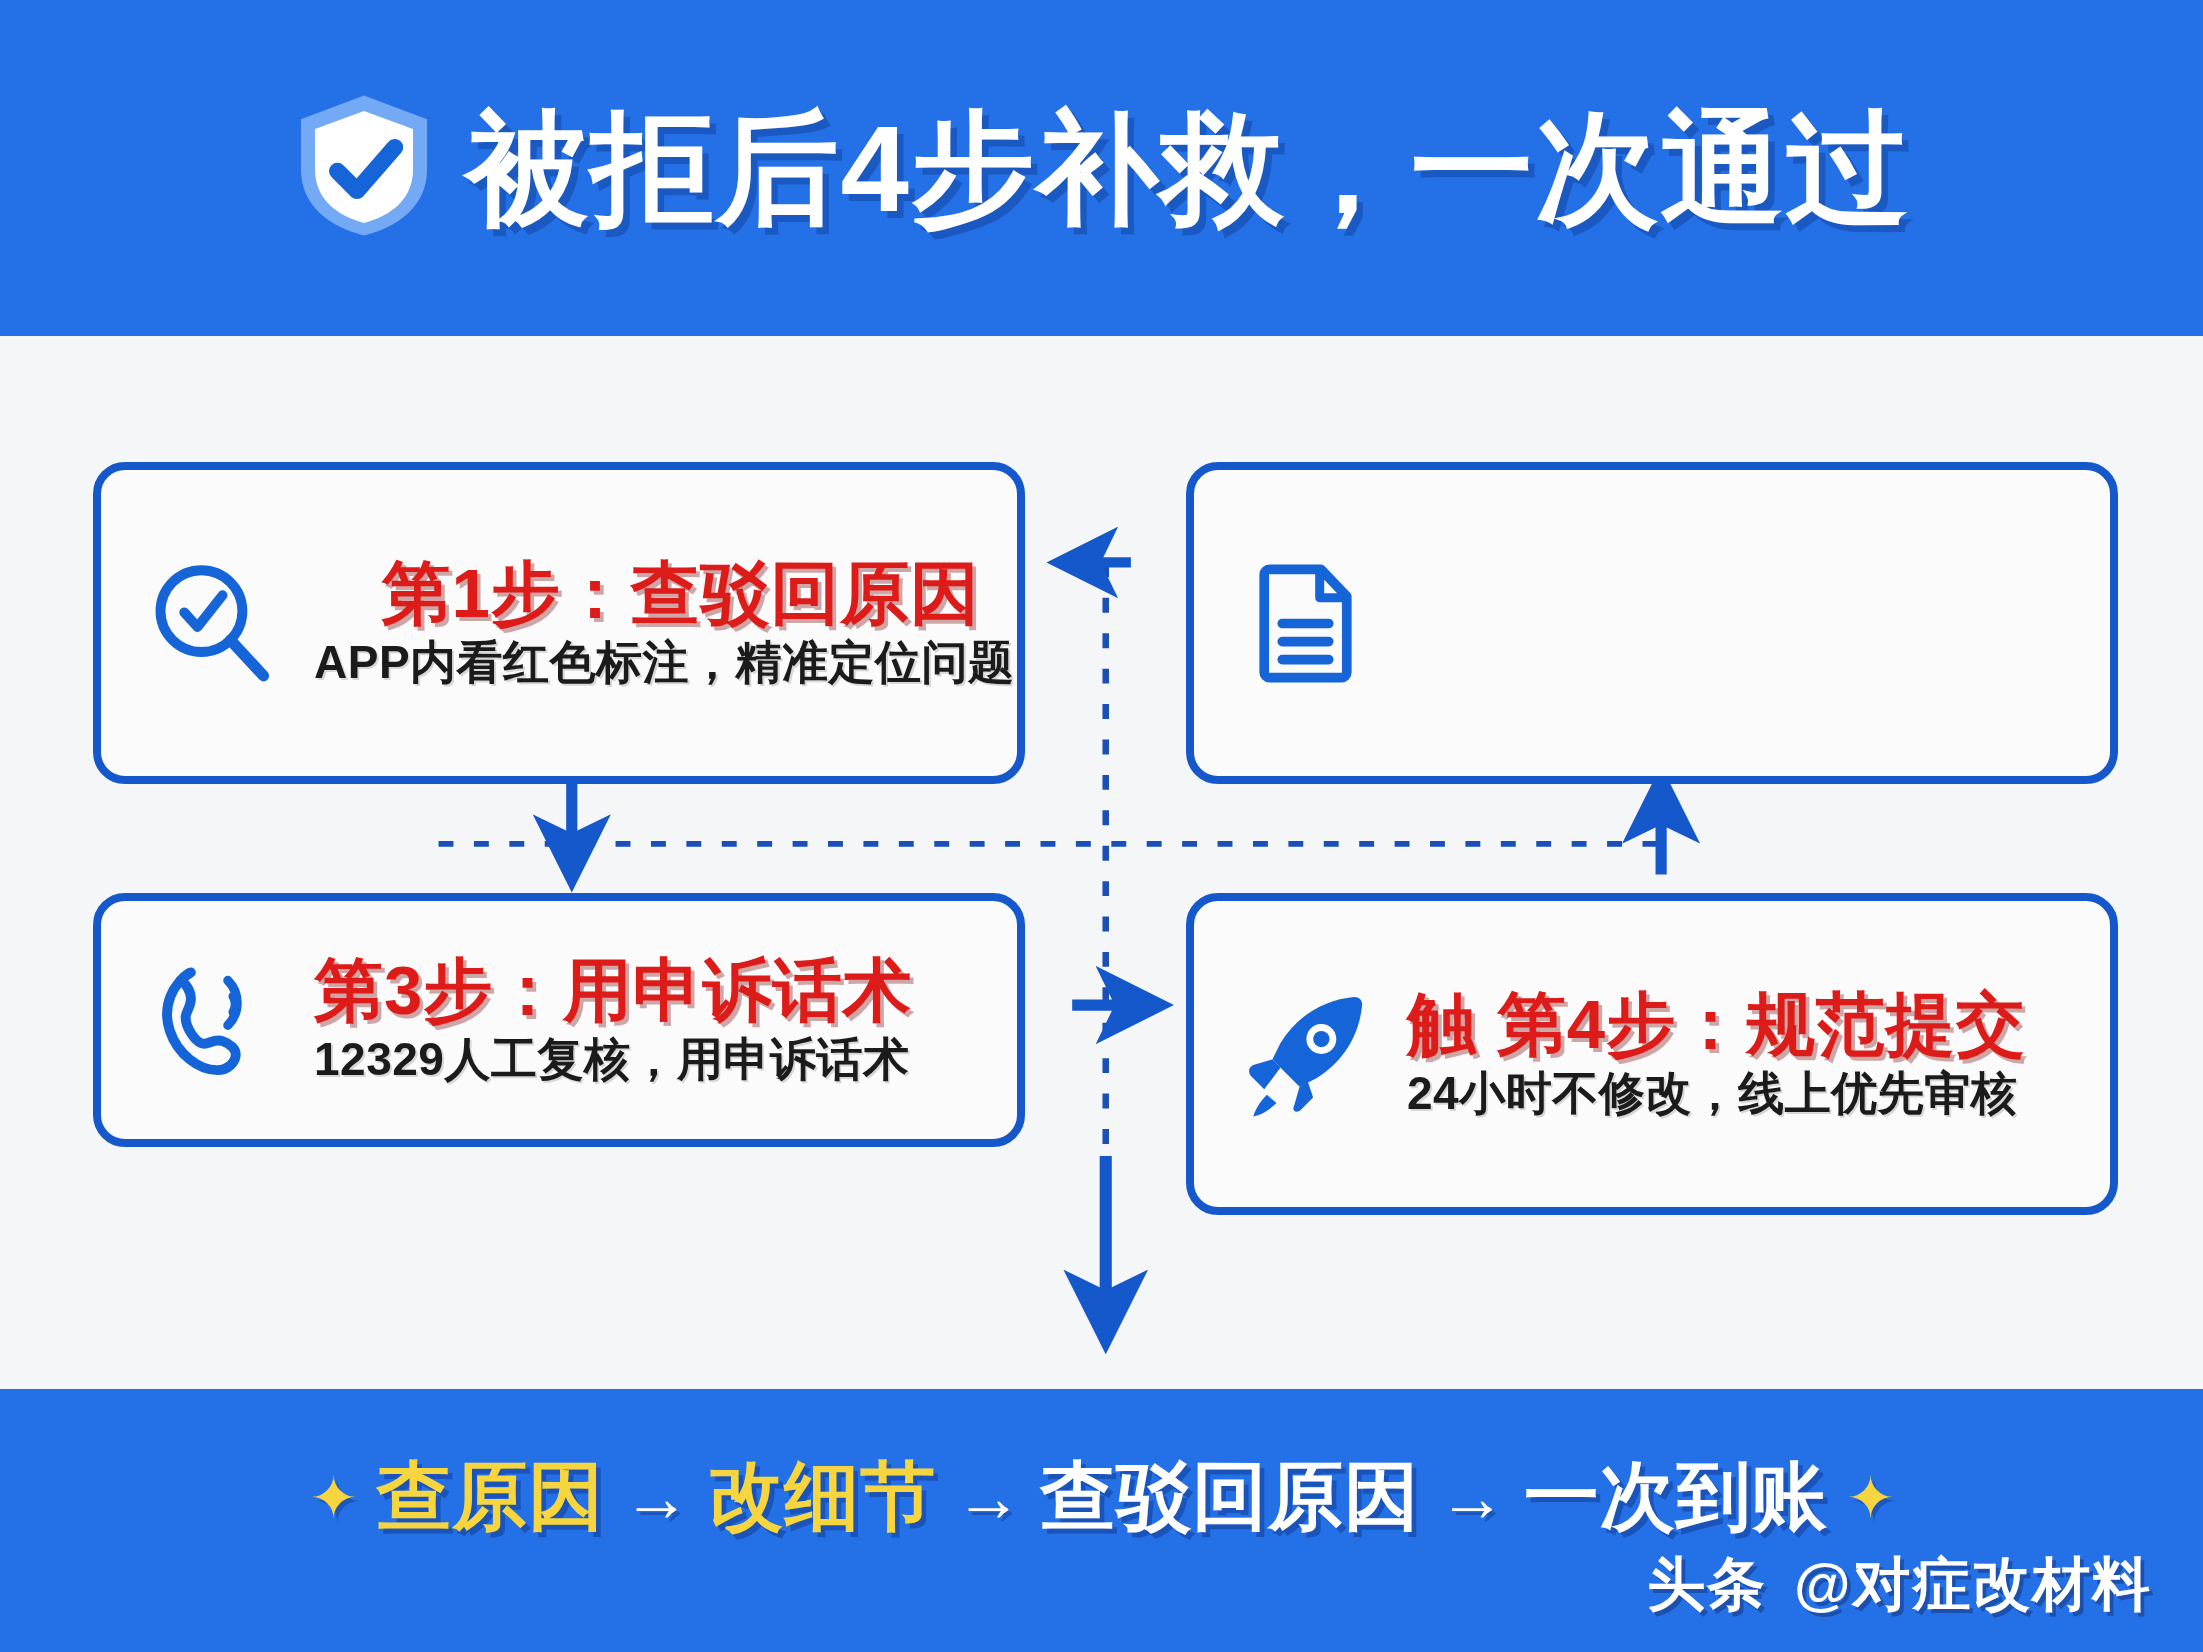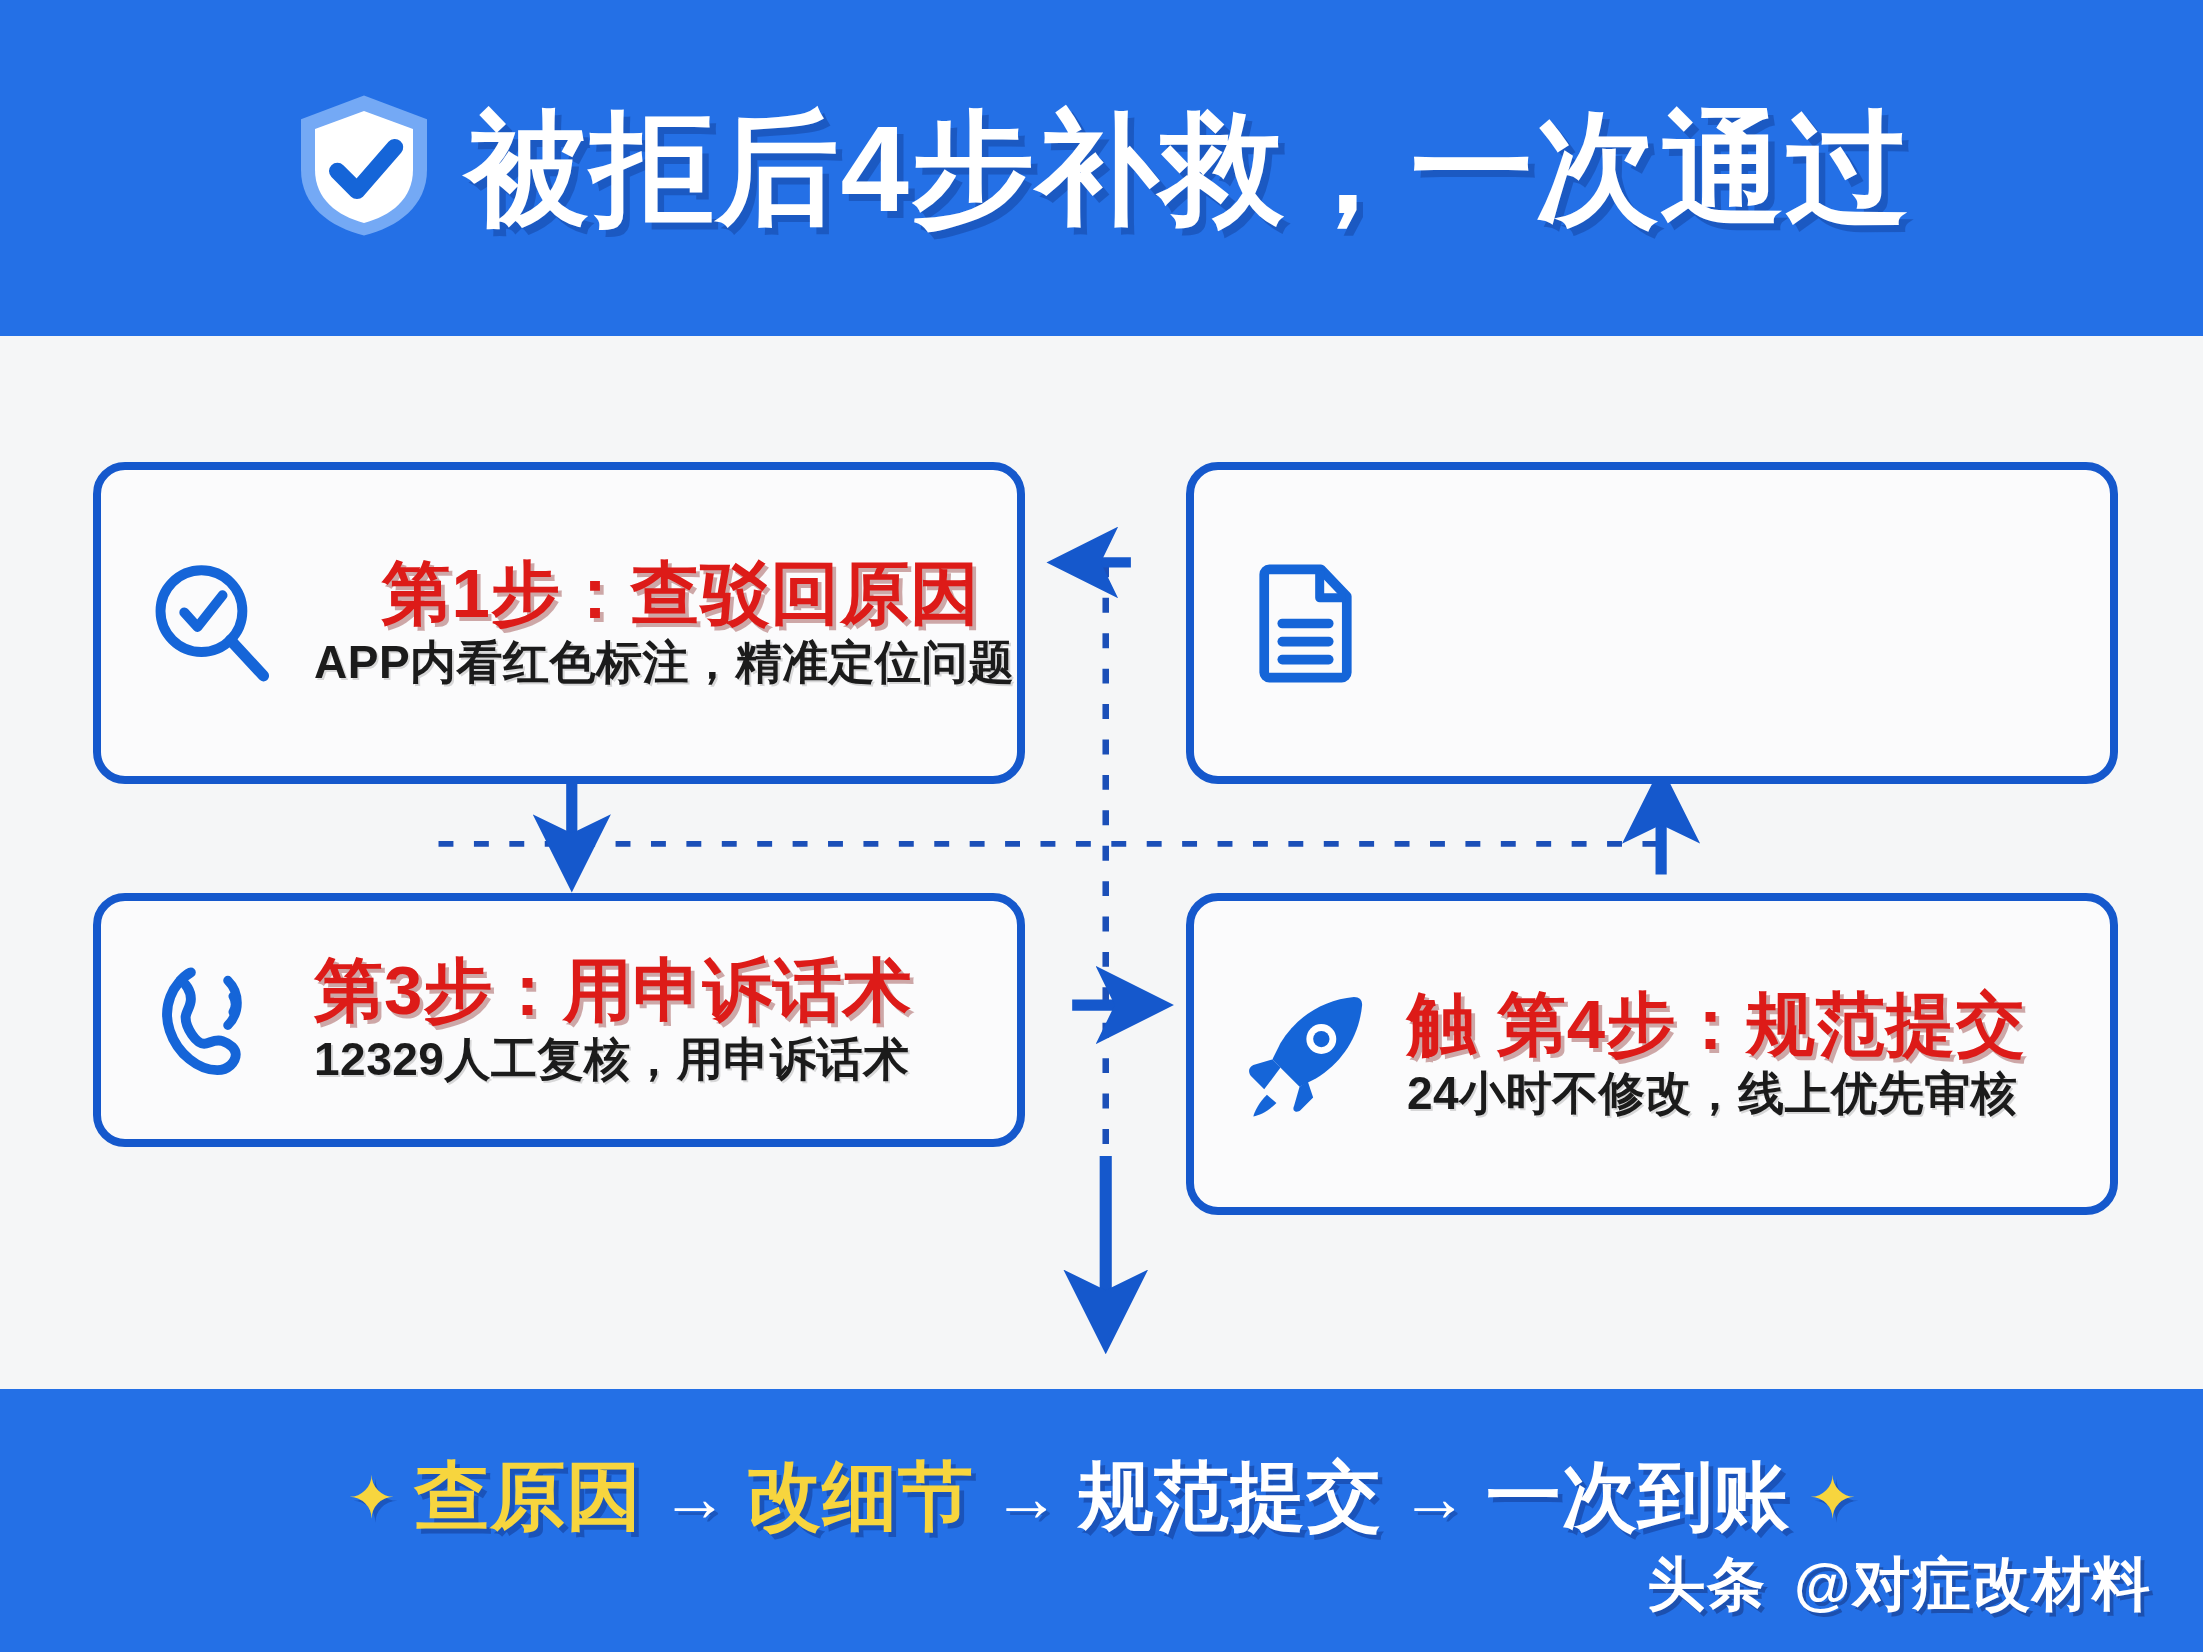--- a/index.html
+++ b/index.html
@@ -211,21 +211,21 @@
     </div>
   </div>
 
   <div class="footer">
     <div class="footer-line">
       <span class="spark">✦</span>
       <span class="f-yellow">查原因</span>
       <span class="f-arrow">→</span>
       <span class="f-yellow">改细节</span>
       <span class="f-arrow">→</span>
-      <span class="f-white">规范提交</span>
+      <span class="f-white">查驳回原因</span>
       <span class="f-arrow">→</span>
       <span class="f-white">一次到账</span>
       <span class="spark">✦</span>
     </div>
     <div class="watermark">
       <span>头条</span>
       <span>@对症改材料</span>
     </div>
   </div>
 

